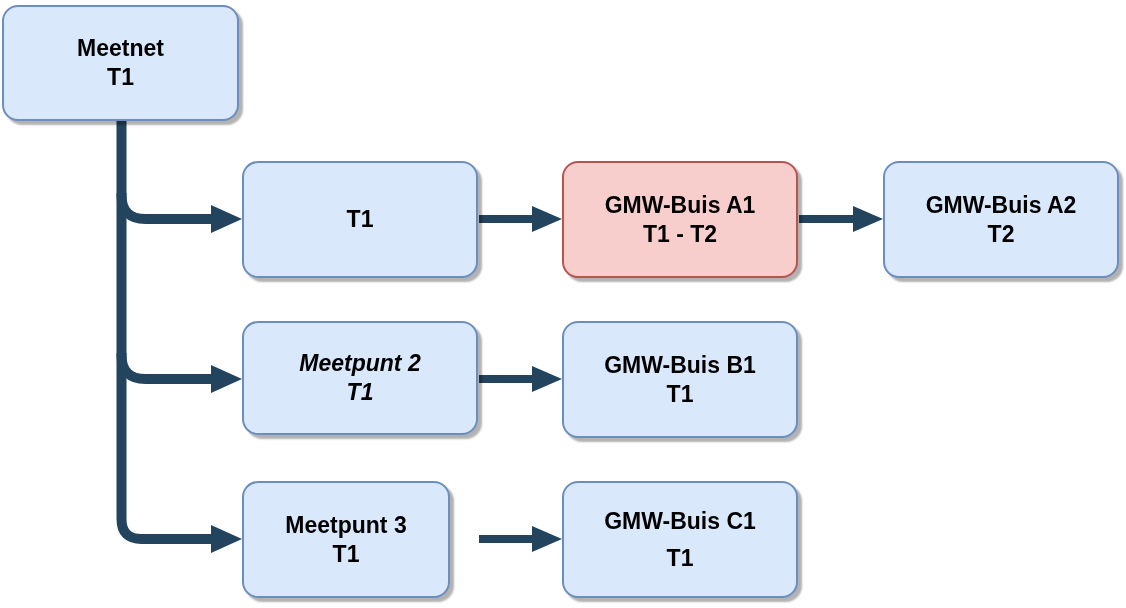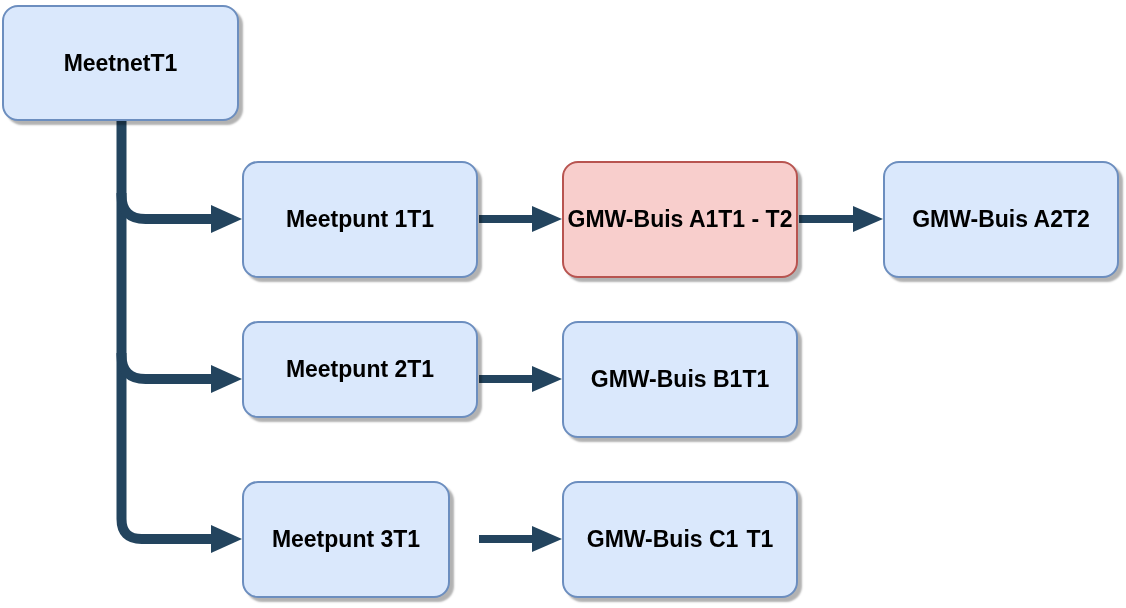--- a/index.html
+++ b/index.html
@@ -36,20 +36,21 @@
     stroke-width: 8;
     fill: none;
   }
   .arrowhead {
     fill: var(--connector);
     stroke: none;
   }
   .node {
     position: absolute;
     display: flex;
+    flex-direction: column;
     align-items: center;
     justify-content: center;
     background: var(--node_fill);
     border: 2px solid var(--node_stroke);
     border-radius: 16px;
     box-shadow: 4px 4px 2px 0 var(--shadow);
     text-align: center;
     font-weight: bold;
     font-size: 23px;
     line-height: 29px;
@@ -89,35 +90,34 @@
     <path class="edge-arrow" d="M 479 539 L 534 539"></path>
     <polygon class="arrowhead" points="562,539 532,526 532,552"></polygon>
   </svg>
 
   <div class="node" style="left:2px; top:5px; width:237px; height:116px;">
     <span class="line">Meetnet</span>
     <span class="line">T1</span>
   </div>
 
   <div class="node" style="left:242px; top:161px; width:236px; height:117px;">
-    <span class="line">Meetpunt 1</span>
     <span class="line">T1</span>
   </div>
 
   <div class="node highlight" style="left:562px; top:161px; width:236px; height:117px;">
     <span class="line">GMW-Buis A1</span>
     <span class="line">T1 - T2</span>
   </div>
 
   <div class="node" style="left:883px; top:161px; width:236px; height:117px;">
     <span class="line">GMW-Buis A2</span>
     <span class="line">T2</span>
   </div>
 
-  <div class="node" style="left:242px; top:321px; width:236px; height:97px;">
+  <div class="node" style="left:242px; top:321px; width:236px; height:114px;font-style:italic;">
     <span class="line">Meetpunt 2</span>
     <span class="line">T1</span>
   </div>
 
   <div class="node" style="left:562px; top:321px; width:236px; height:117px;align-items:center;">
     <span class="line">GMW-Buis B1</span>
     <span class="line">T1</span>
   </div>
 
   <div class="node" style="left:242px; top:481px; width:208px; height:117px;">

